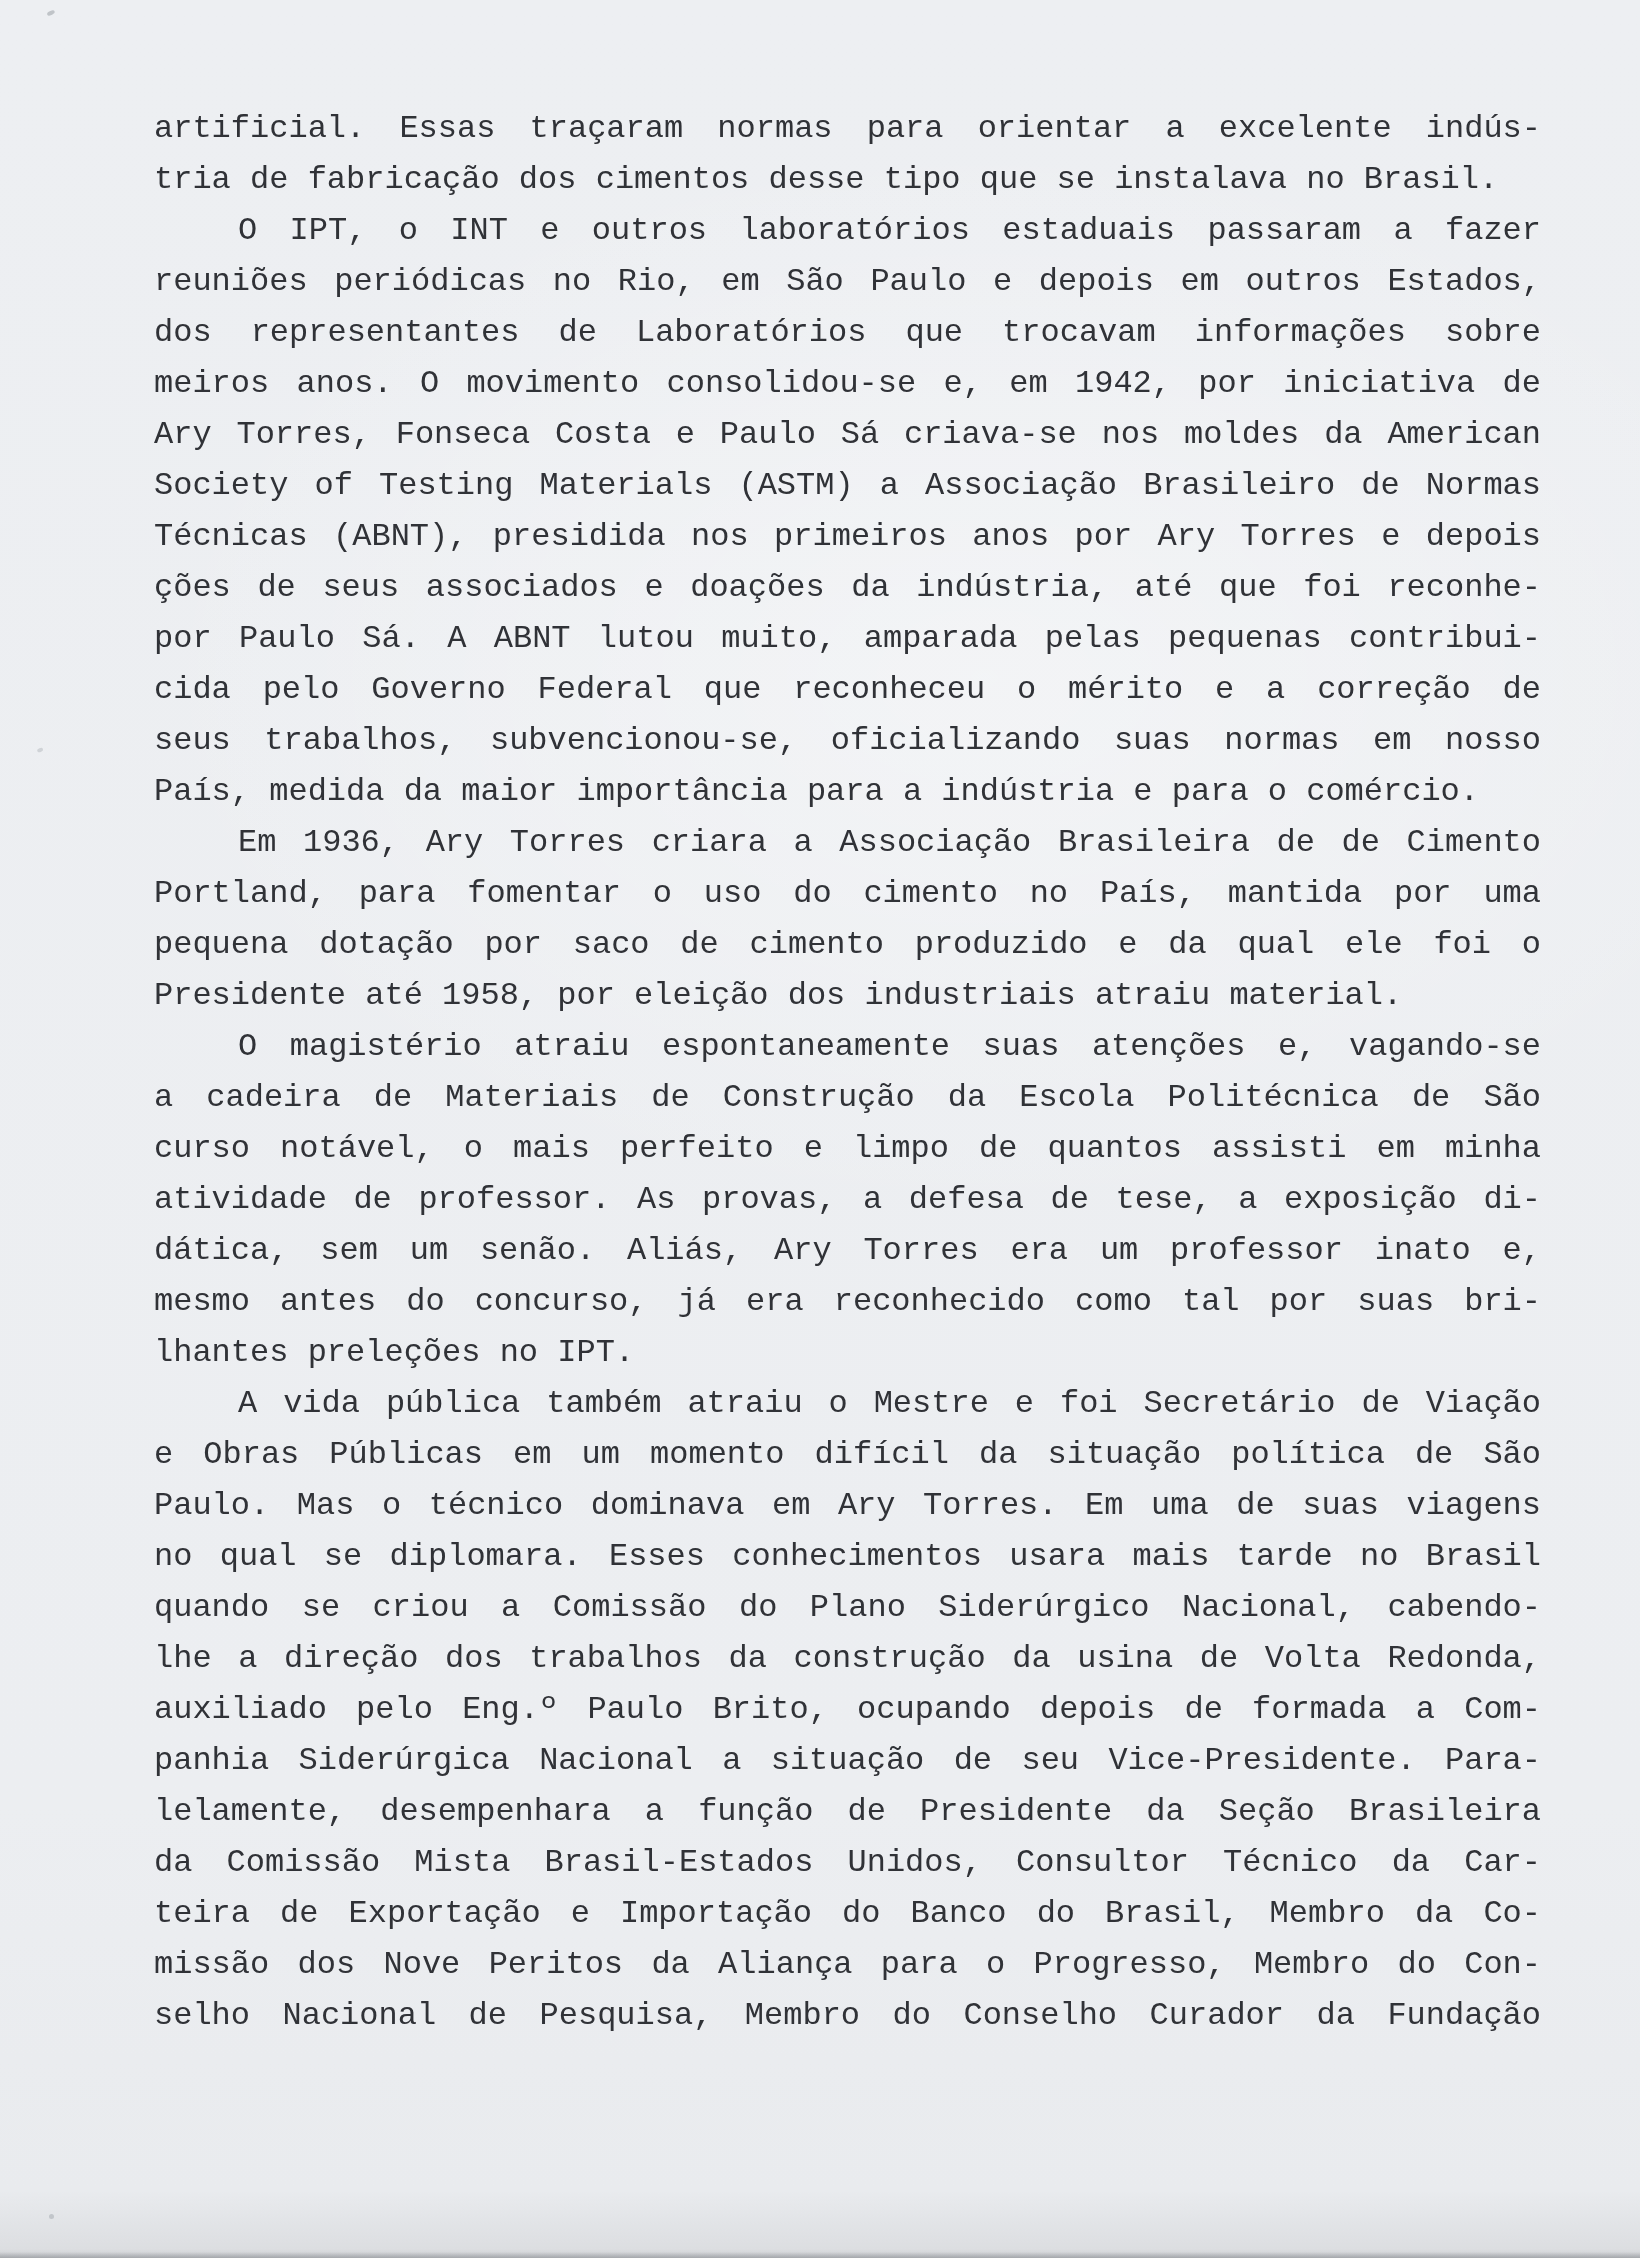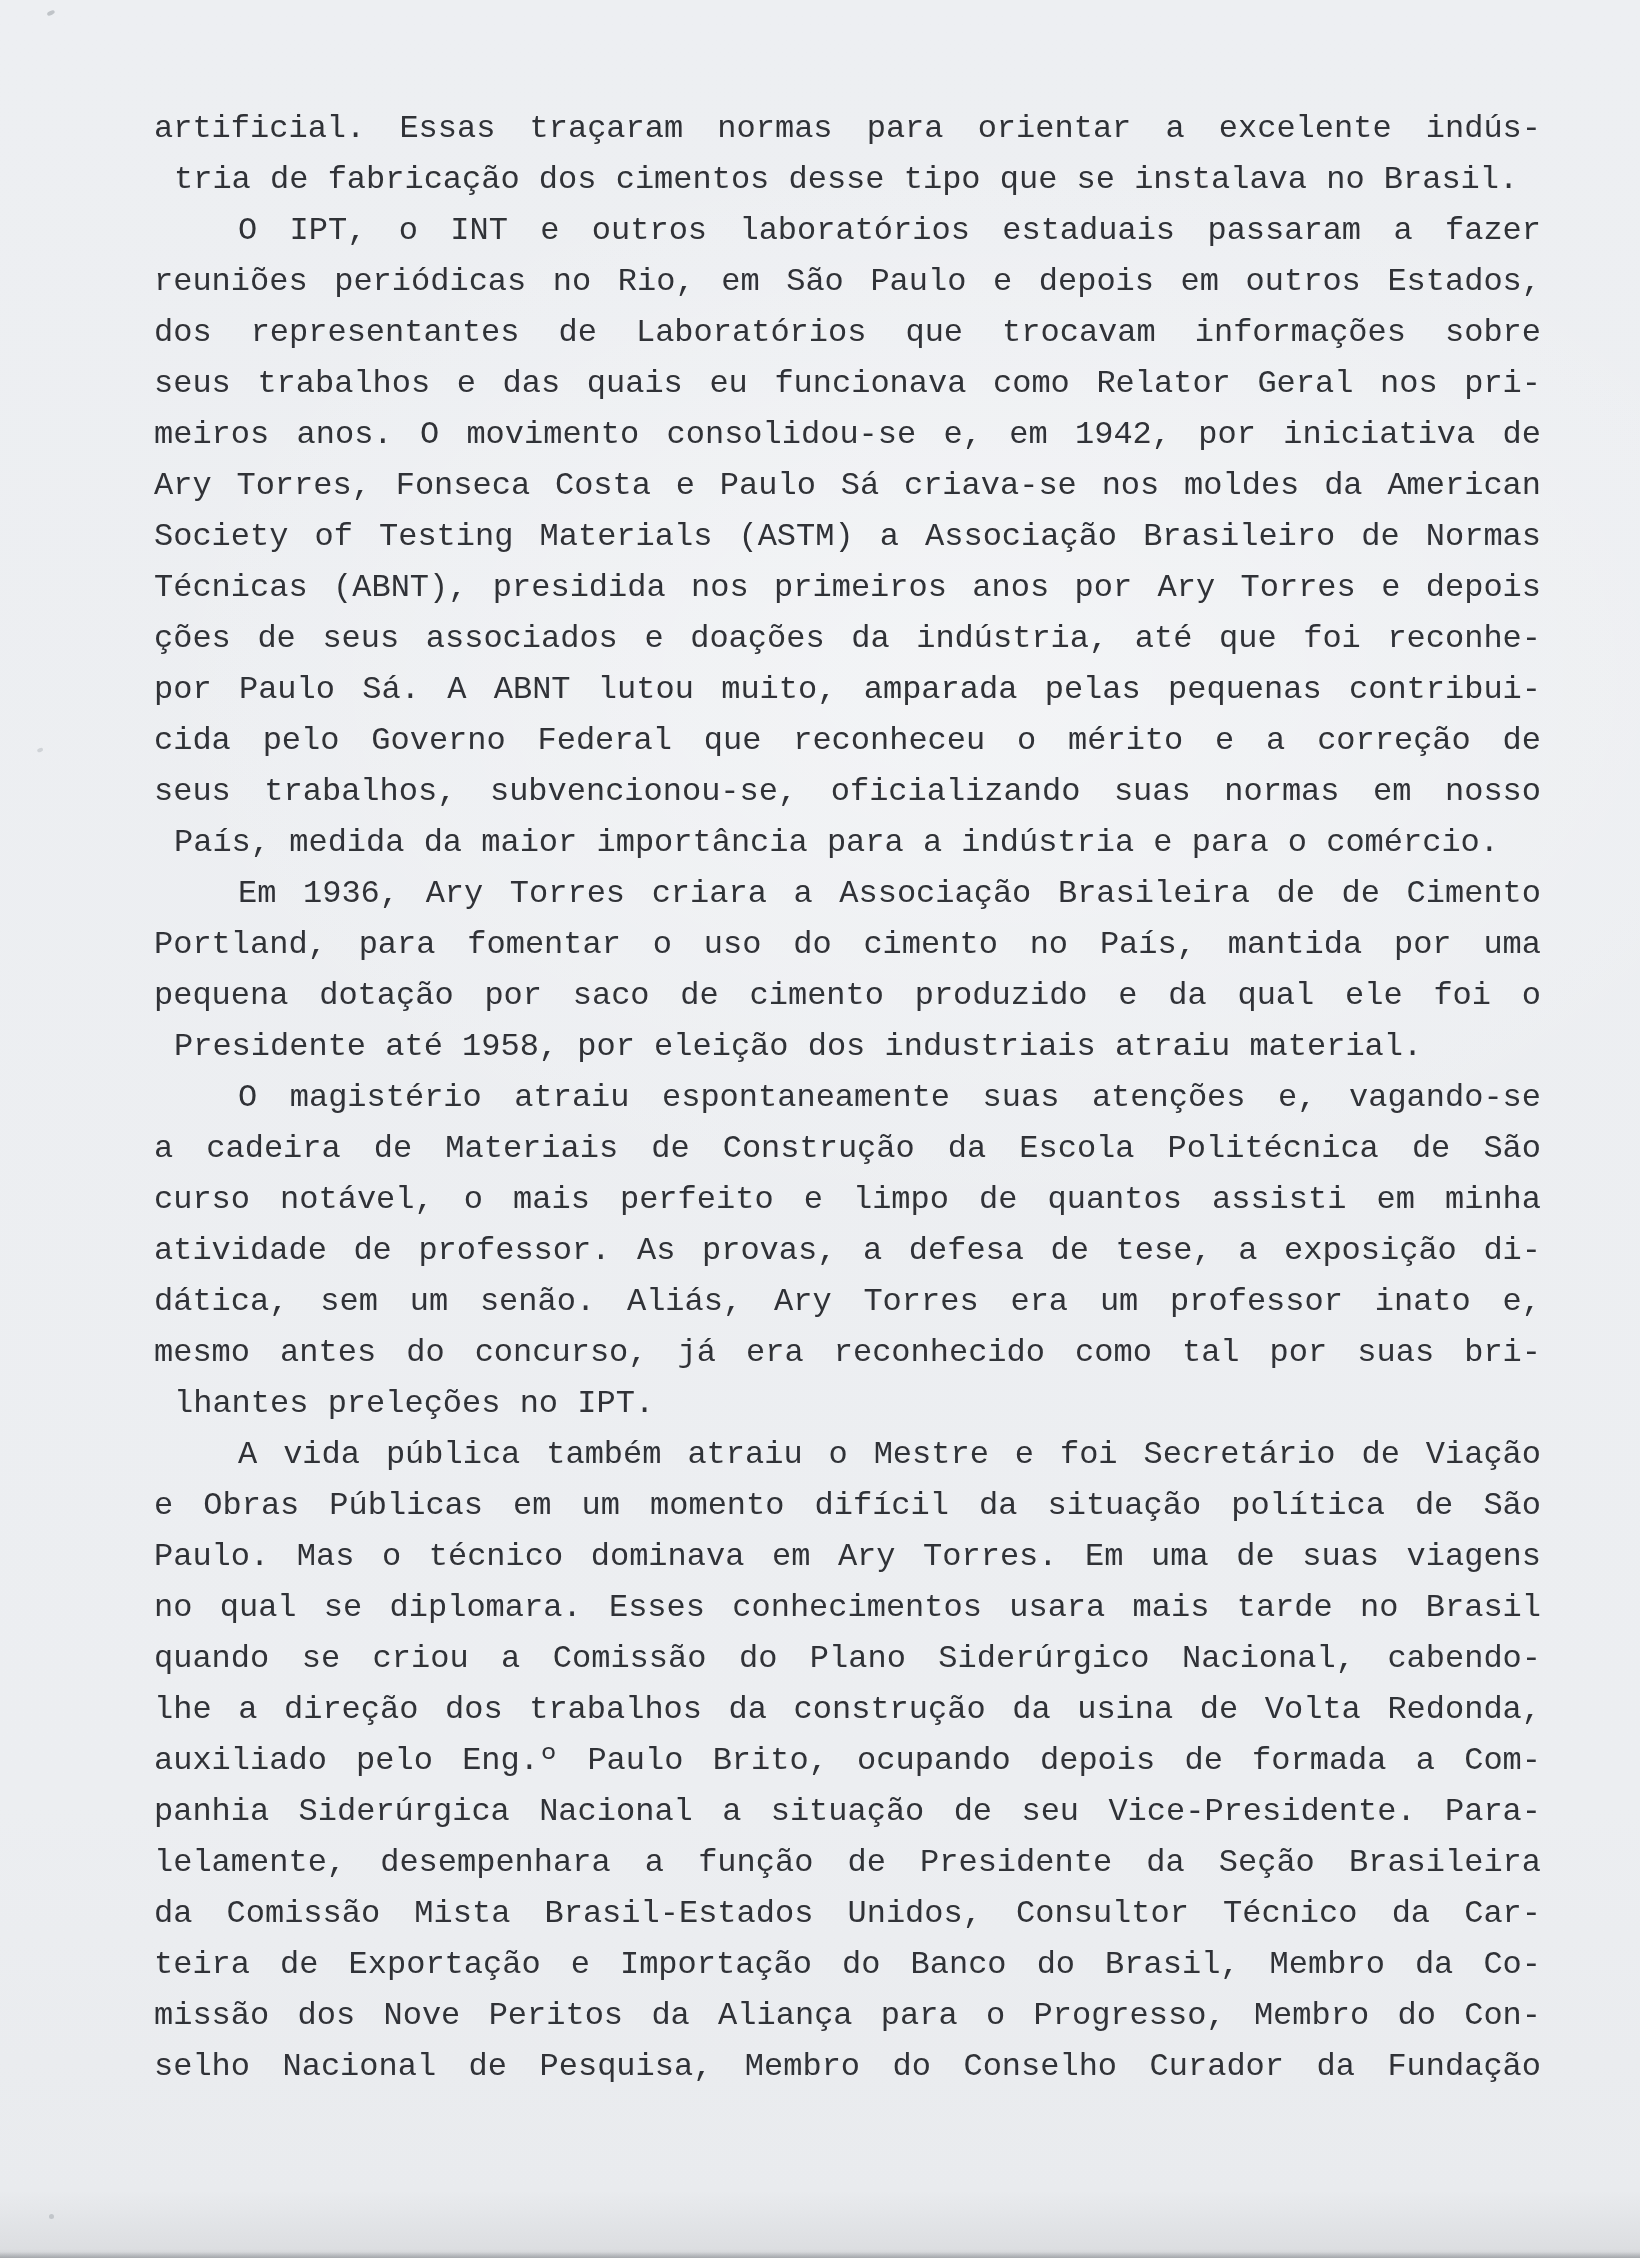--- a/index.html
+++ b/index.html
@@ -35,21 +35,20 @@
   }
   .line {
     width: 100%;
     white-space: nowrap;
     text-align: justify;
     text-align-last: justify;
   }
   .line.para-end {
     text-align: left;
     text-align-last: left;
-    margin-left: 20px;
   }
   .line.indent {
     text-indent: 84px;
   }
   .speck {
     position: absolute;
     border-radius: 50%;
     background: #9aa0a6;
   }
   .speck.s1 { left: 47px;  top: 10.6px;   width: 8px; height: 4.4px; opacity: 0.55; transform: rotate(-25deg); }
@@ -68,21 +67,20 @@
 </head>
 <body>
 
 <div class="page">
   <div class="text-block" id="text-block" style="color: rgb(48, 50, 55);">
       <div class="line">artificial. Essas traçaram normas para orientar a excelente indús-</div>
       <div class="line para-end">tria de fabricação dos cimentos desse tipo que se instalava no Brasil.</div>
       <div class="line indent">O IPT, o INT e outros laboratórios estaduais passaram a fazer</div>
       <div class="line">reuniões periódicas no Rio, em São Paulo e depois em outros Estados,</div>
       <div class="line">dos representantes de Laboratórios que trocavam informações sobre</div>
-      <div class="line">seus trabalhos e das quais eu funcionava como Relator Geral nos pri-</div>
       <div class="line">meiros anos. O movimento consolidou-se e, em 1942, por iniciativa de</div>
       <div class="line">Ary Torres, Fonseca Costa e Paulo Sá criava-se nos moldes da American</div>
       <div class="line">Society of Testing Materials (ASTM) a Associação Brasileiro de Normas</div>
       <div class="line">Técnicas (ABNT), presidida nos primeiros anos por Ary Torres e depois</div>
       <div class="line">ções de seus associados e doações da indústria, até que foi reconhe-</div>
       <div class="line">por Paulo Sá. A ABNT lutou muito, amparada pelas pequenas contribui-</div>
       <div class="line">cida pelo Governo Federal que reconheceu o mérito e a correção de</div>
       <div class="line">seus trabalhos, subvencionou-se, oficializando suas normas em nosso</div>
       <div class="line para-end">País, medida da maior importância para a indústria e para o comércio.</div>
       <div class="line indent">Em 1936, Ary Torres criara a Associação Brasileira de de Cimento</div>

